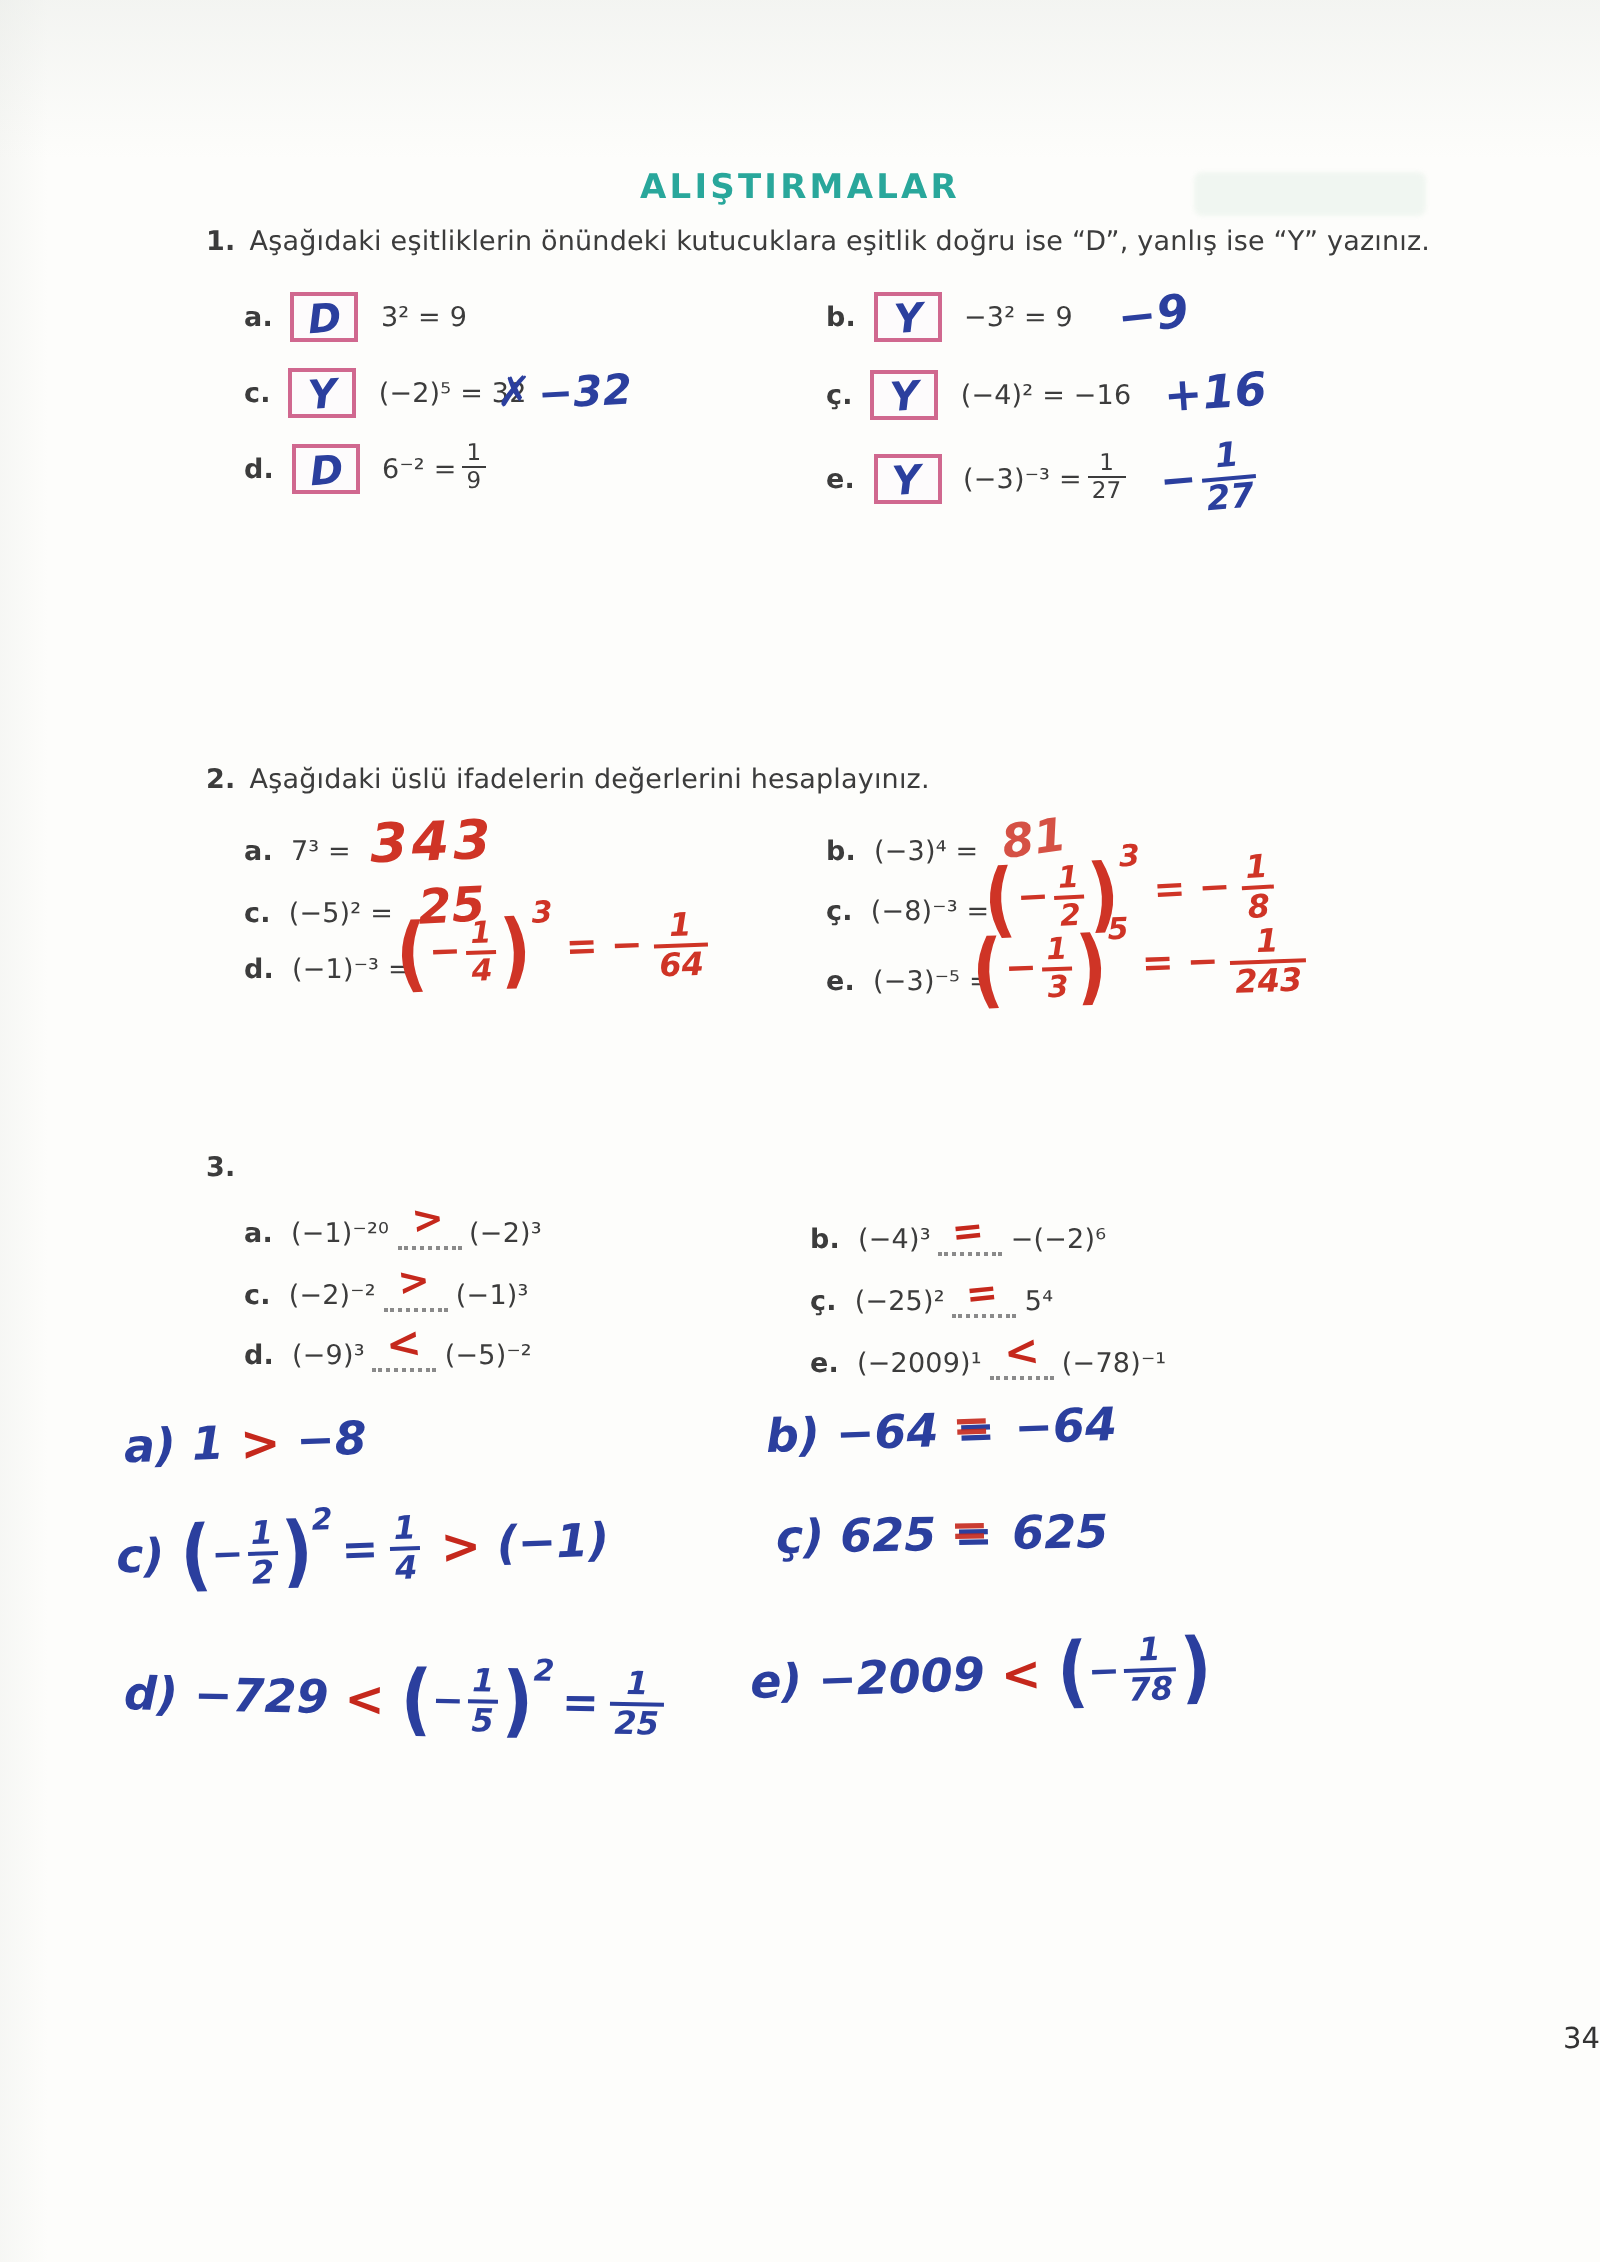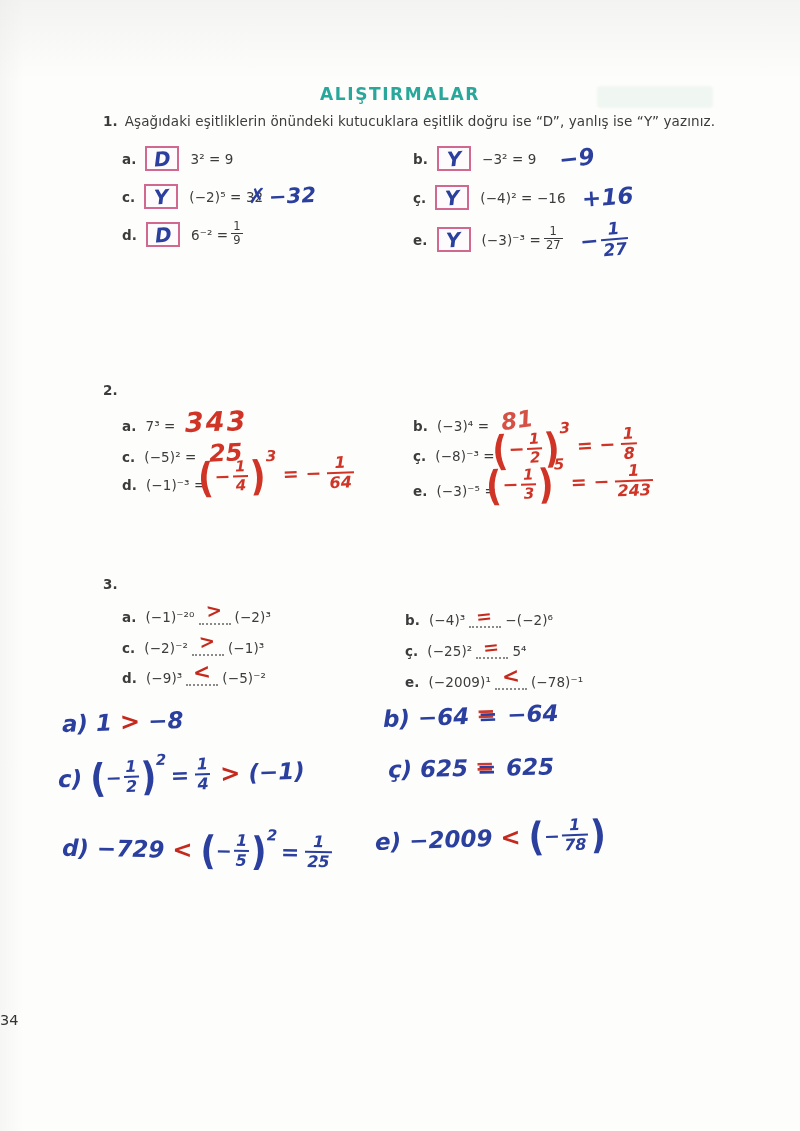--- a/index.html
+++ b/index.html
@@ -64,21 +64,21 @@
   .work .wl { margin-right:8px; }
   .wsym { font-size:24px; color:#c5281c; margin:0 8px; font-style:italic; font-weight:bold; }
   .eq2 { position:relative; display:inline-block; width:26px; height:24px; margin:0 6px; }
   .eq2 .eqb { position:absolute; left:3px; top:0; color:#2b3f9e; font-size:23px; font-weight:bold; }
   .eq2 .eqr { position:absolute; left:1px; top:-3px; color:#c5281c; font-size:23px; font-weight:bold; opacity:.9; }
   .work .par { font-size:34px; font-weight:600; font-style:normal; transform:scaleY(1.15); }
   .work .hfrac { font-size:16px; font-weight:bold; }
   .work .wexp { font-size:15px; font-weight:bold; position:relative; top:-16px; }
   .work .weq { font-size:22px; margin:0 4px; }
 
-  .pagenum { width:100%; text-align:left; font-size:14.5px; color:#333; }
+  .pagenum { width:100%; text-align:right; font-size:14.5px; color:#333; }
   .cross { font-size:21px; color:#2b3f9e; font-weight:bold; margin-left:-15px; position:relative; top:-1px; }
 </style>
 </head>
 <body>
 
 <div id="sheet">
 
   <div class="abs smudge" style="left:597px; top:86px; width:116px; height:22px;"></div>
   <div class="abs title" style="left:0; top:84px;">ALIŞTIRMALAR</div>
 
@@ -149,20 +149,21 @@
       <span>−</span>
       <span class="hfrac" style="font-size:17px;">
         <span class="fn">1</span>
         <span class="fd">27</span>
         </span>
     </span>
   </div>
 
   <div class="abs print prompt" style="left:103px; top:382px;">
     <span class="b">2.</span>
+    <span>Aşağıdaki üslü ifadelerin değerlerini hesaplayınız.</span>
   </div>
 
   <div class="abs row print" style="left:122px; top:410px;">
     <span class="lbl">a.</span>
     <span>7³ =</span>
     <span class="hwr" style="margin-left:10px; font-size:27px; letter-spacing:2px; transform:rotate(-2deg); position:relative; top:-4px;">343</span>
   </div>
 
   <div class="abs row print" style="left:122px; top:443px;">
     <span class="lbl">c.</span>

